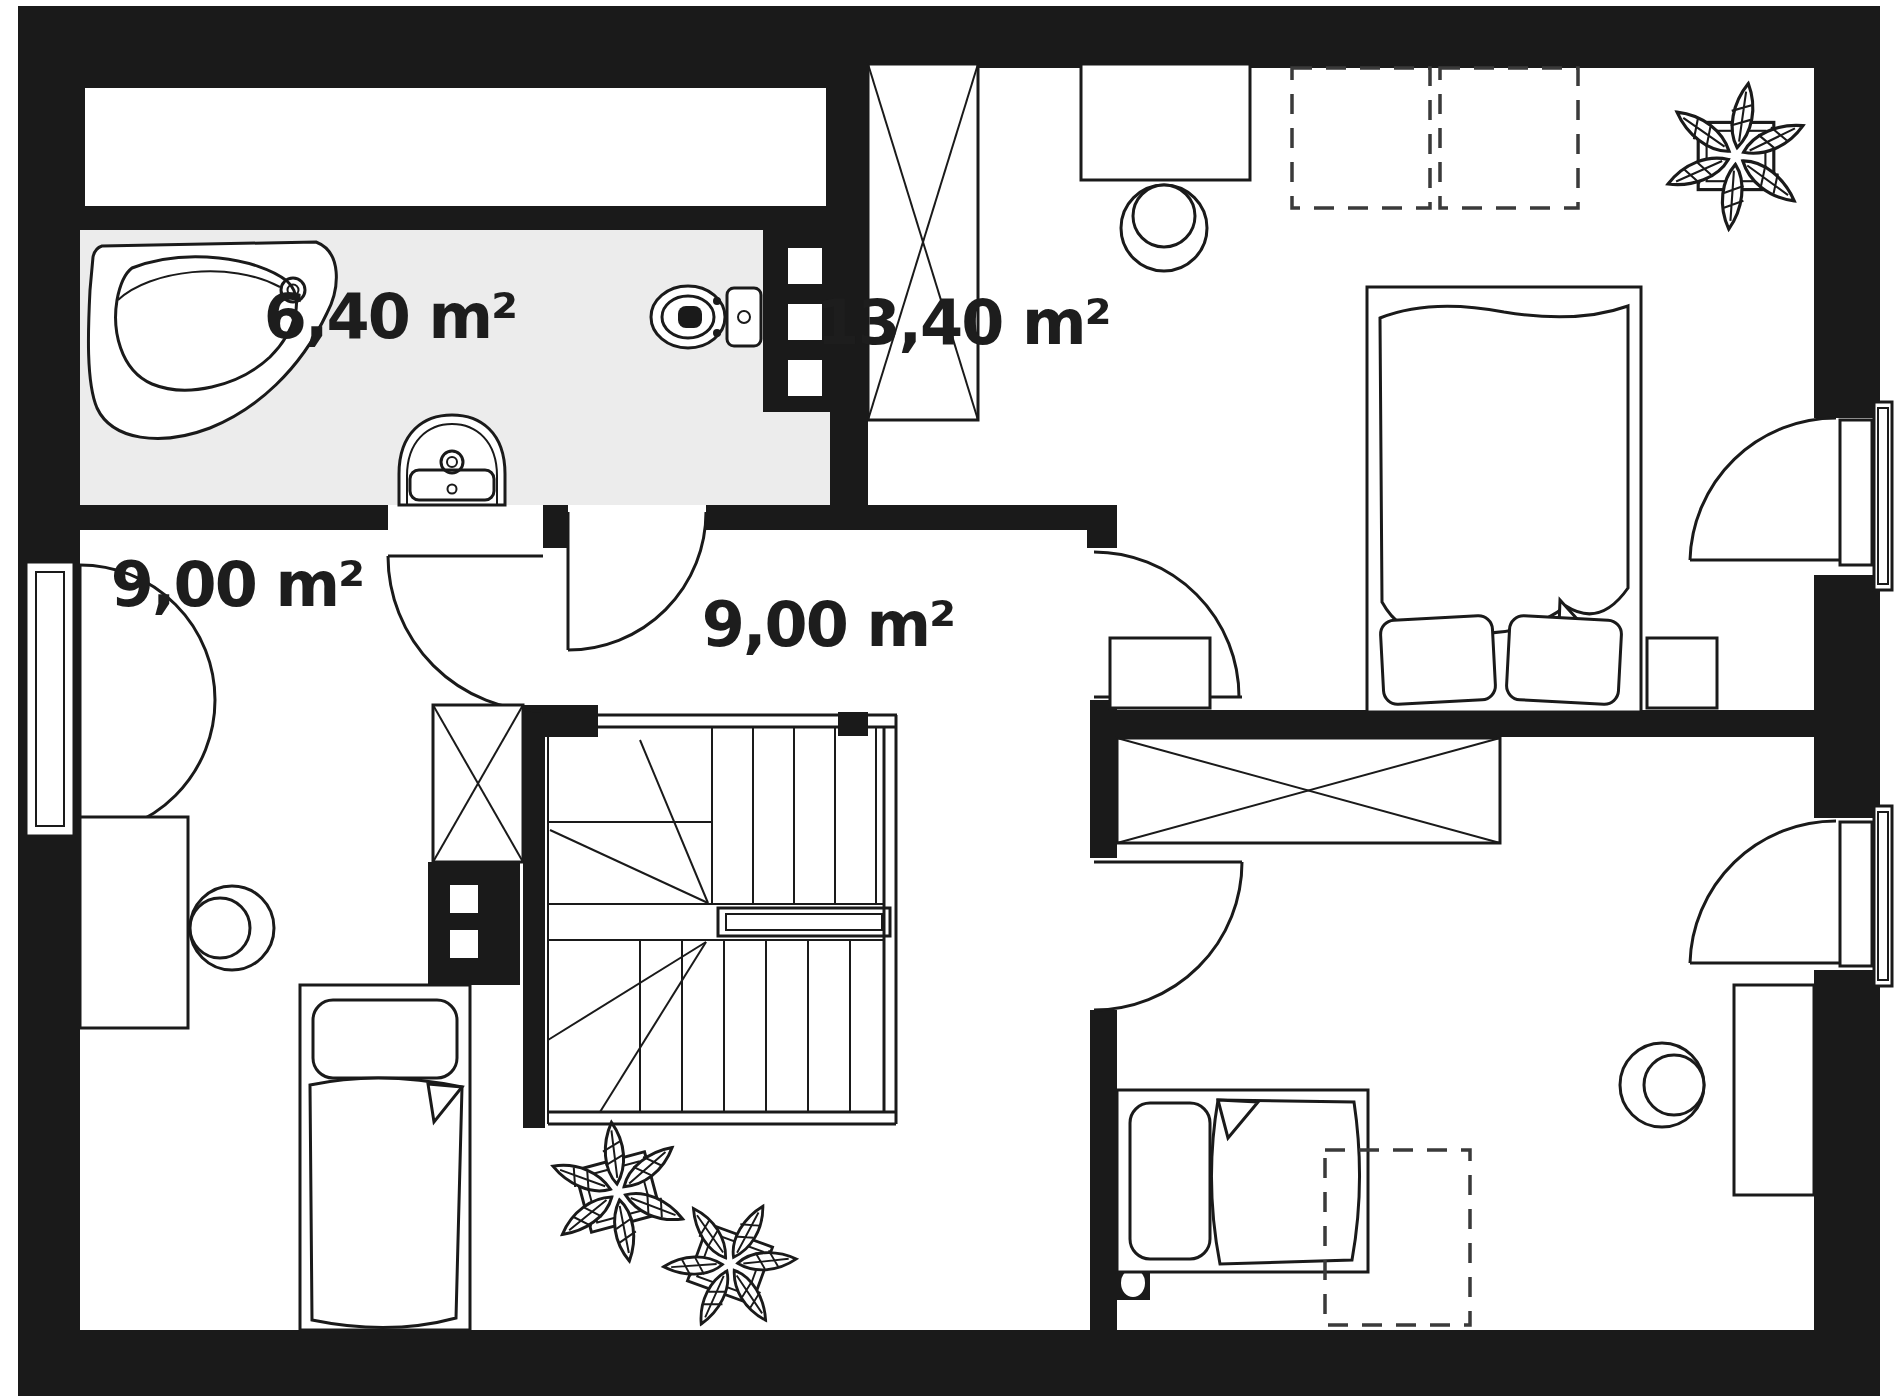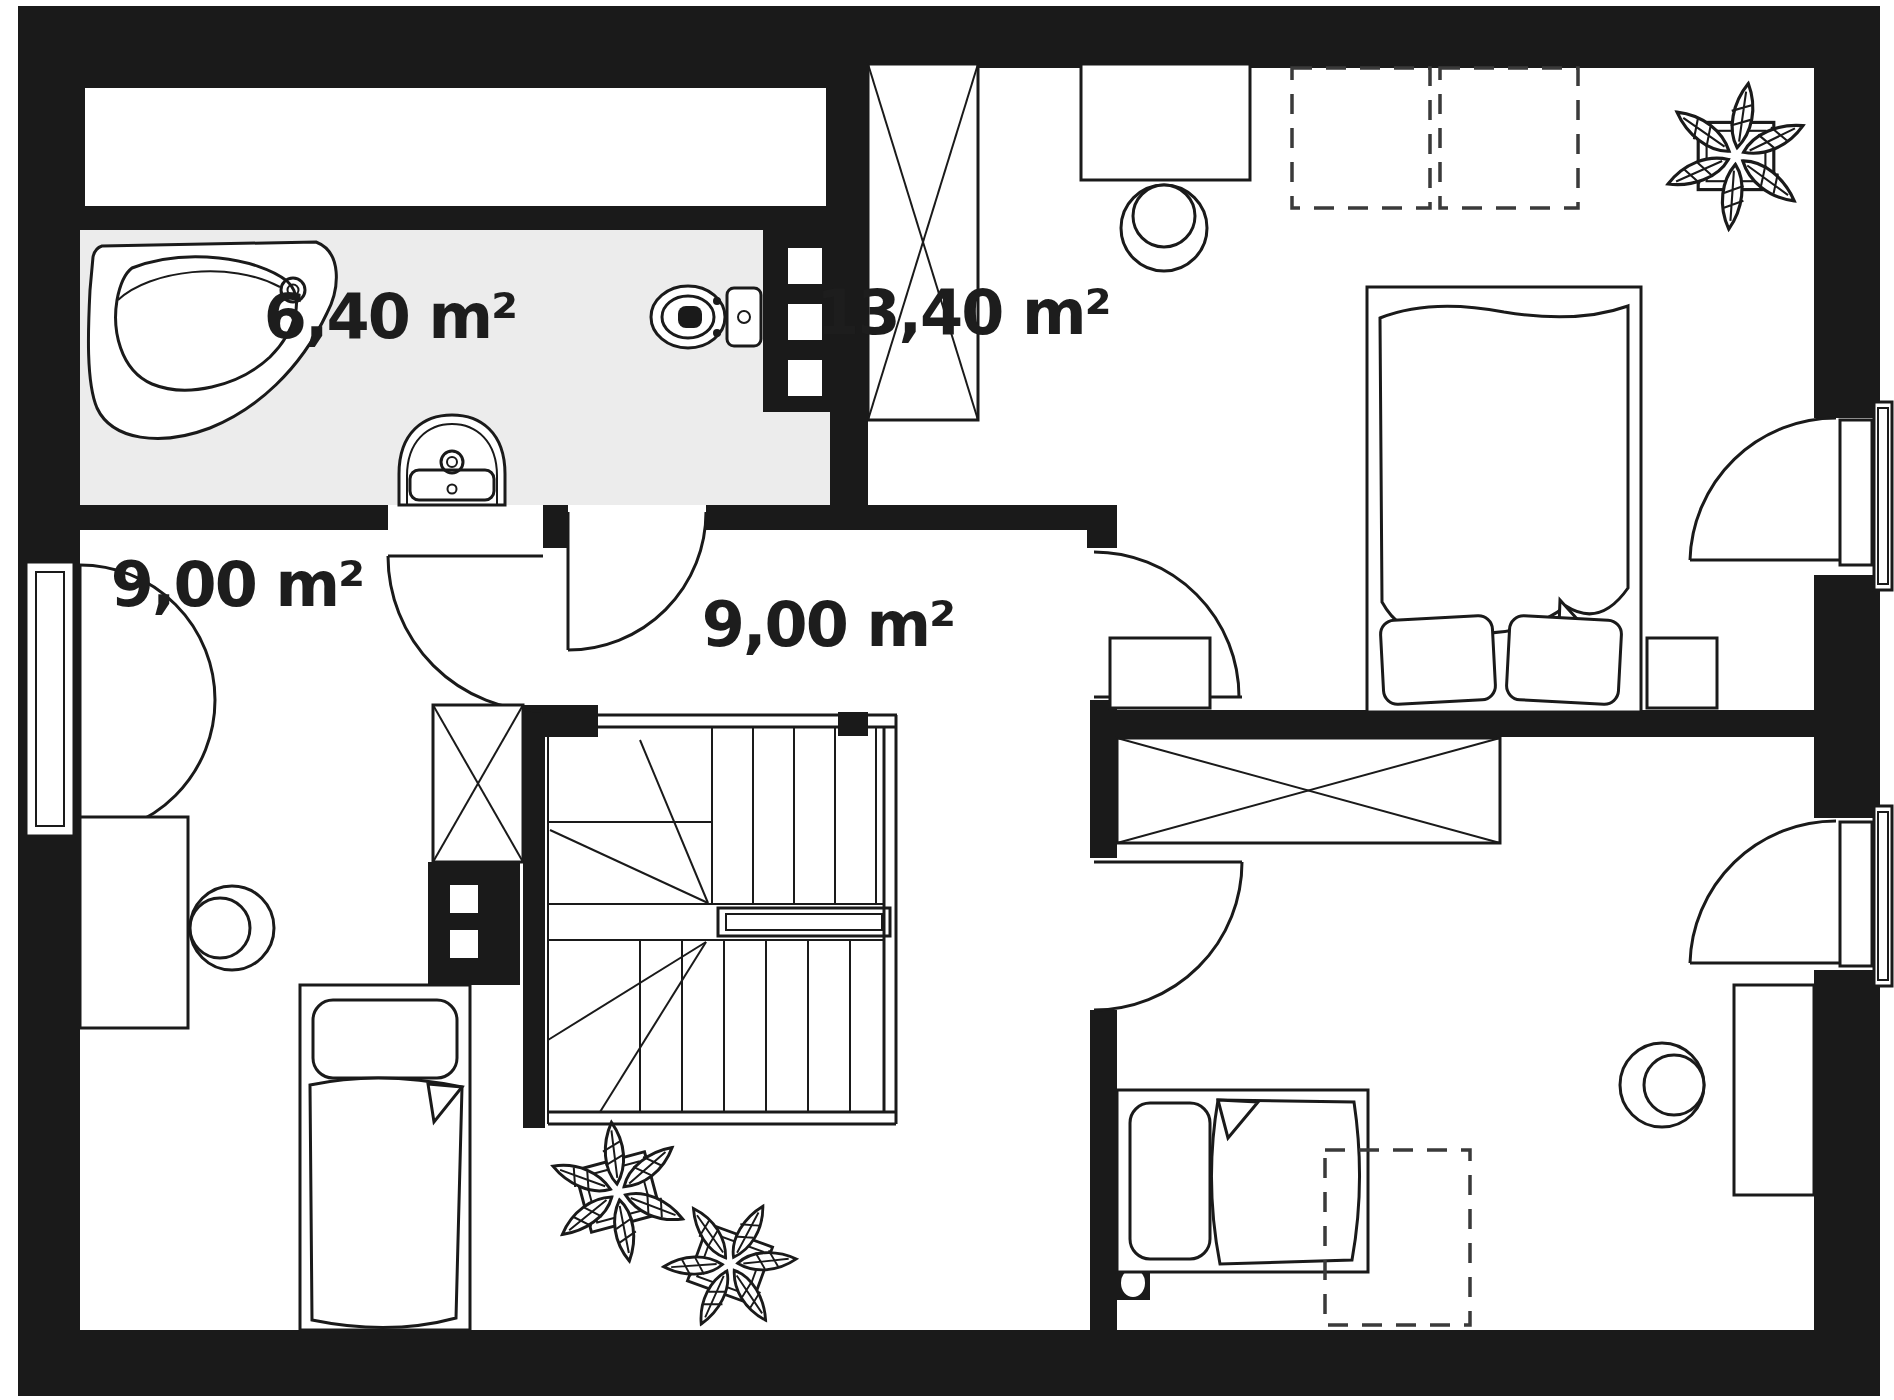--- a/index.html
+++ b/index.html
@@ -269,16 +269,16 @@
     <circle cx="1662" cy="1085" r="42" class="furn"></circle>
     <circle cx="1674" cy="1085" r="30" class="furn"></circle>
   </g>
 
   <use href="#plant" transform="translate(1736,156) scale(1.05)"></use>
   <use href="#plant" transform="translate(618,1192) rotate(-15)"></use>
   <use href="#plant" transform="translate(730,1264) rotate(20) scale(0.95)"></use>
 </svg>
 
   <div class="area-label" style="left:390px;top:268px;margin-top:48px;">6,40 m²</div>
-  <div class="area-label" style="left:963px;top:312px;">13,40 m²</div>
+  <div class="area-label" style="left:963px;top:322px;">13,40 m²</div>
   <div class="area-label" style="left:828px;top:624px;">9,00 m²</div>
   <div class="area-label" style="left:237px;top:584px;">9,00 m²</div>
 </div>
 
 </body></html>

